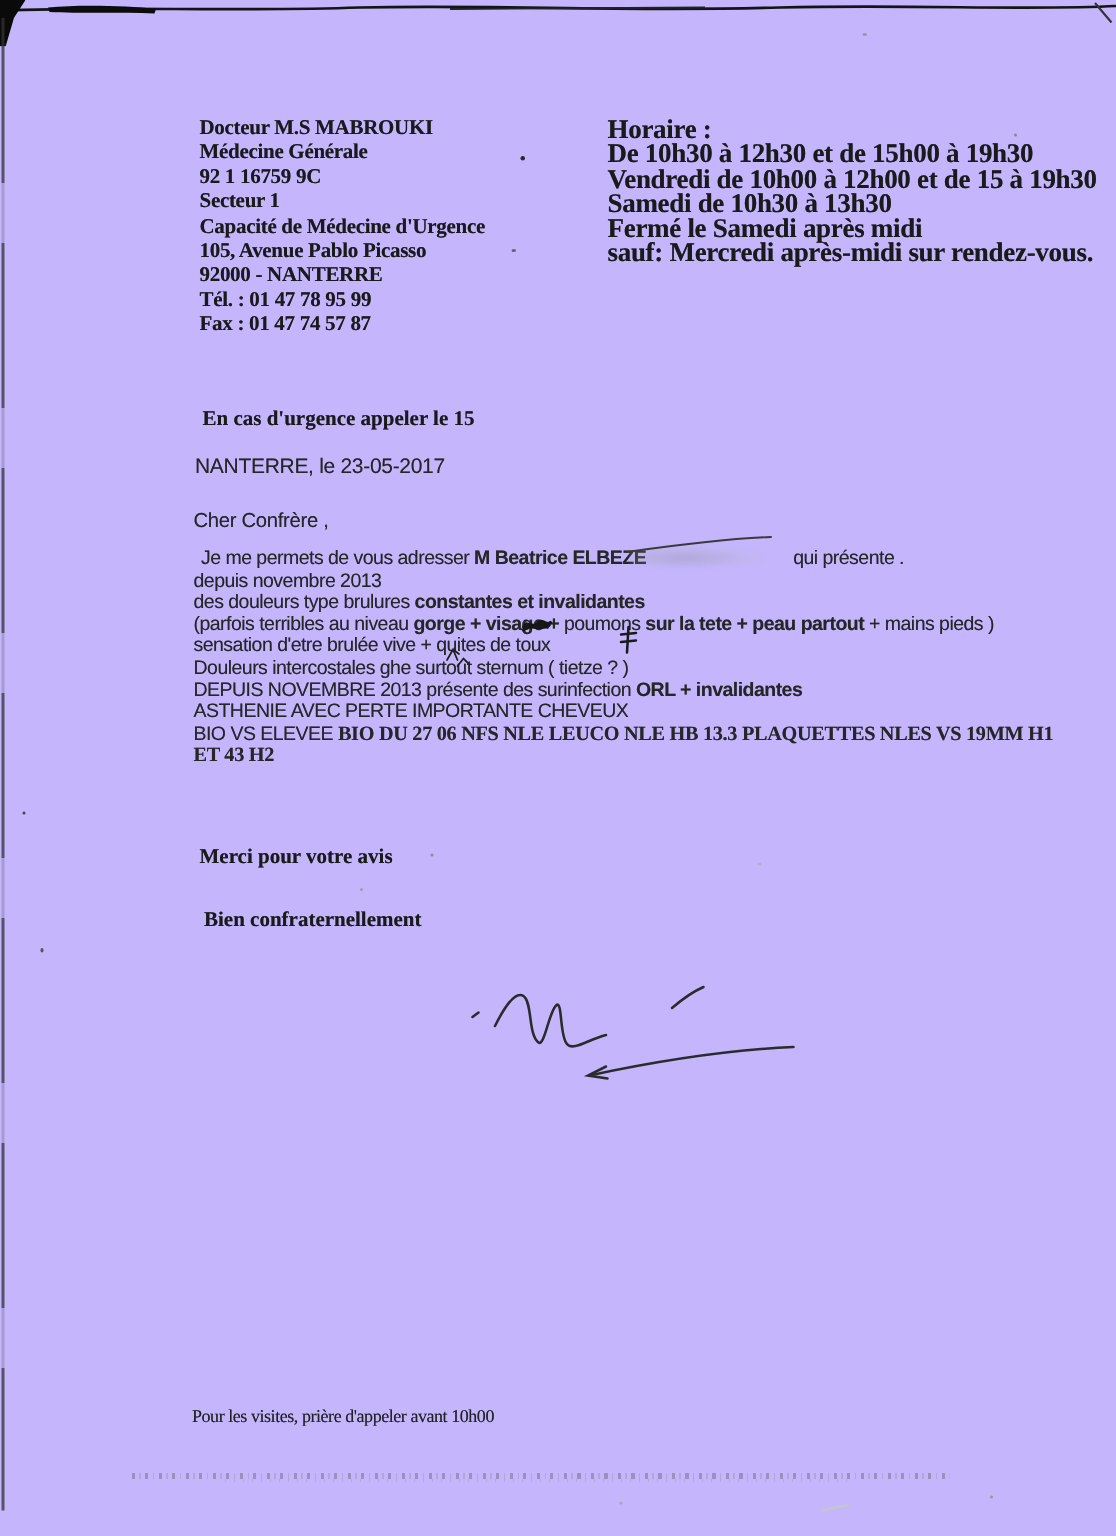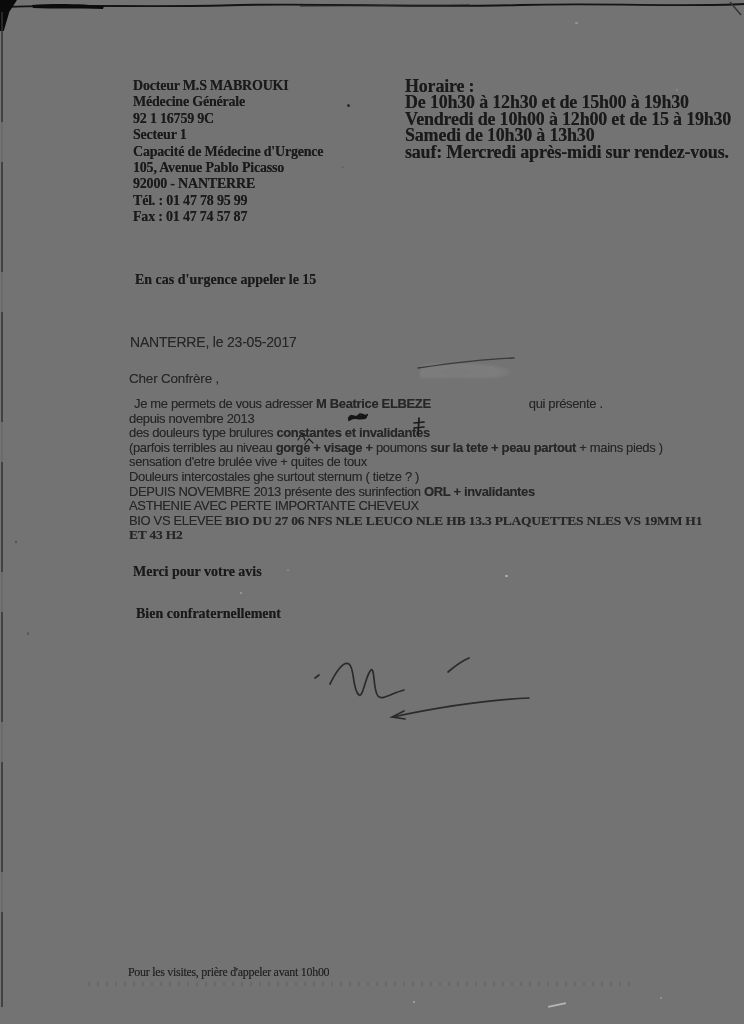--- a/index.html
+++ b/index.html
@@ -1,31 +1,31 @@
 <!DOCTYPE html>
 <html><head>
 <meta charset="utf-8">
 <style>
   html,body{margin:0;padding:0;background:#ffffff;}
   .page{
-    position:relative;width:744px;height:1024px;background:#737373;
+    position:relative;width:744px;height:1024px;background:#c4b5fd;
     overflow:hidden;color:#1f1f1f;
   }
   .abs{position:absolute;}
   
   .lh{font-family:"Liberation Serif",serif;font-weight:bold;font-size:14px;
       line-height:16.4px;letter-spacing:-0.2px;color:#1a1a1a;
       text-shadow:0 0 0.4px rgba(20,20,20,.55);}
   .sched{font-size:18px;}
   .serifb{font-family:"Liberation Serif",serif;font-weight:bold;color:#1a1a1a;
       text-shadow:0 0 0.4px rgba(20,20,20,.55);}
   .serifr{font-family:"Liberation Serif",serif;color:#222;
       text-shadow:0 0 0.3px rgba(30,30,30,.5);}
   .sans{font-family:"Liberation Sans",sans-serif;color:#262626;
-      text-shadow:0 0 0.35px rgba(40,40,40,.45);margin-top:32px;}
+      text-shadow:0 0 0.35px rgba(40,40,40,.45);}
   .body-text{font-size:13px;letter-spacing:-0.35px;line-height:14.6px;}
   .b-line{white-space:nowrap;}
   .sb{font-weight:bold;}
   .indent{padding-left:5px;}
   .erase-gap{display:inline-block;width:98px;}
   .bio-bold{font-family:"Liberation Serif",serif;font-weight:bold;font-size:13.5px;
       letter-spacing:-0.2px;}
   
   .corner-blob{left:0;top:0;width:17px;height:31px;background:#0a0a0a;
       clip-path:polygon(0 0,100% 0,55% 38%,22% 100%,0 100%);}
@@ -83,20 +83,21 @@
     <div>92000 - NANTERRE</div>
     <div>Tél. : 01 47 78 95 99</div>
     <div>Fax : 01 47 74 57 87</div>
   </div>
 
   <div class="abs lh sched" style="left:405px;top:78px;">
     <div>Horaire :</div>
     <div>De 10h30 à 12h30 et de 15h00 à 19h30</div>
     <div>Vendredi de 10h00 à 12h00 et de 15 à 19h30</div>
     <div>Samedi de 10h30 à 13h30</div>
+    <div>Fermé le Samedi après midi</div>
     <div>sauf: Mercredi après-midi sur rendez-vous.</div>
   </div>
 
   <div class="abs serifb" style="left:135px;top:236px;font-size:14px;margin-top:36px;">En cas d'urgence appeler le 15</div>
 
   <div class="abs sans" style="left:130px;top:302px;font-size:14px;letter-spacing:-0.2px;">NANTERRE, le 23-05-2017</div>
   <div class="abs sans" style="left:129px;top:339px;font-size:13.5px;letter-spacing:-0.2px;">Cher Confrère ,</div>
 
   <div class="abs sans body-text" style="left:129px;top:365px;width:600px;">
     <div class="b-line indent"><span>Je me permets de vous adresser </span><span class="sb">M Beatrice ELBEZE</span><span class="erase-gap"></span><span>qui présente .</span></div>
@@ -134,17 +135,17 @@
   <svg class="abs" style="left:285px;top:638px;" width="250" height="95" viewBox="0 0 250 95">
     <g stroke="#2b2b2b" stroke-width="1.7" fill="none" stroke-linecap="round">
       <path d="M30,40 l4,-3"></path>
       <path d="M45,46 C50,36 58,22 64,26 C70,30 67,52 74,57 C78,60 81,36 86,32 C90,29 88,53 93,58 C97,63 107,55 119,52"></path>
       <path d="M163,34 C170,28 177,23 184,20"></path>
       <path d="M108,79 C150,70 200,62 244,60"></path>
       <path d="M119,73 L107,79 L120,81"></path>
     </g>
   </svg>
 
-  <div class="abs serifr" style="left:128px;top:964px;font-size:12px;line-height:16.5px;letter-spacing:-0.3px;">
+  <div class="abs serifr" style="left:128px;top:936px;font-size:12px;line-height:16.5px;letter-spacing:-0.3px;">
     <div>Pour les visites, prière d'appeler avant 10h00</div>
   </div>
 
 </div>
 
 </body></html>

